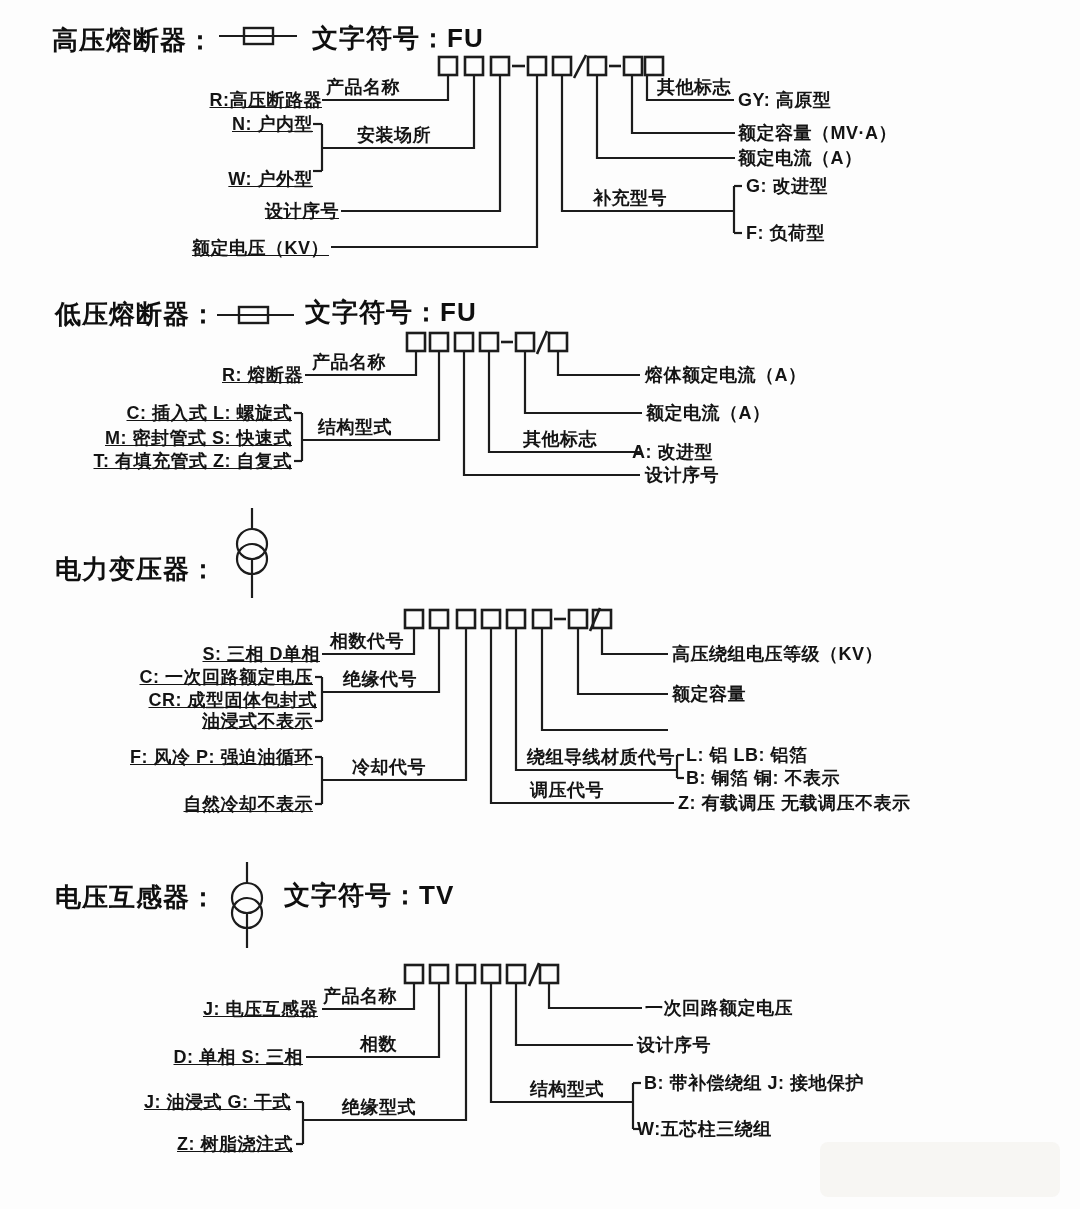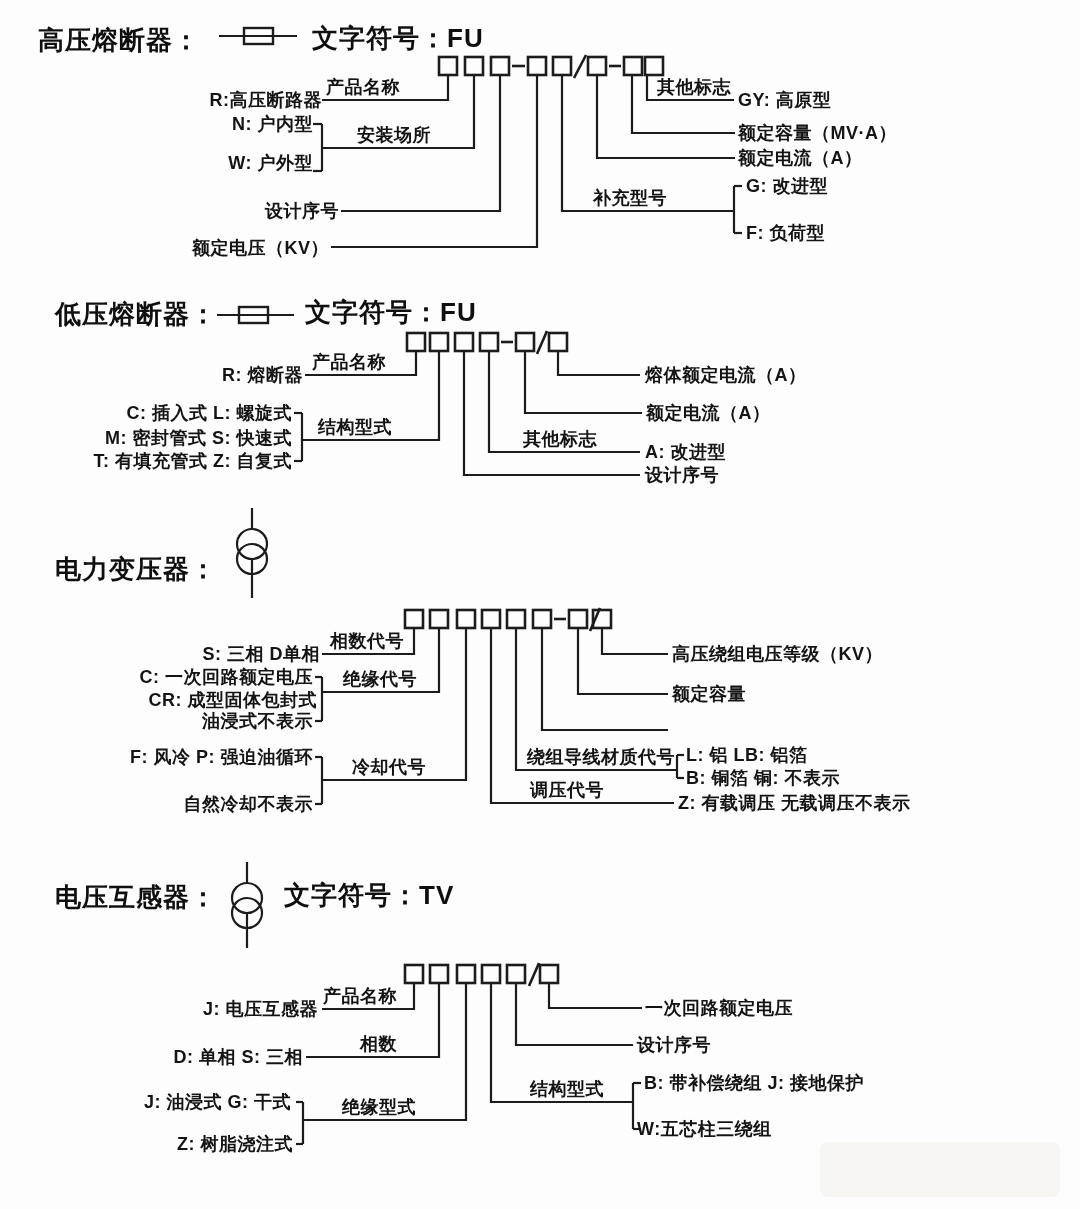--- a/index.html
+++ b/index.html
@@ -1,21 +1,21 @@
 <!DOCTYPE html>
 <html><head>
 <meta charset="utf-8">
 <style>
   html,body{margin:0;padding:0;background:#ffffff;}
   #stage{position:relative;width:1080px;height:1209px;background:#fdfdfd;overflow:hidden;
          font-family:"Liberation Sans","DejaVu Sans",sans-serif;}
   svg{position:absolute;left:0;top:0;}
   .lbl{position:absolute;font-weight:700;font-size:18px;line-height:22px;color:#141414;
        white-space:nowrap;letter-spacing:0.5px;}
-  .lbl.r{text-align:right;}
+  .lbl.r{text-align:right;text-decoration:underline;}
   .title{position:absolute;font-weight:700;font-size:26px;line-height:32px;color:#0f0f0f;
          white-space:nowrap;letter-spacing:1px;}
   .watermark{position:absolute;left:820px;top:1142px;width:240px;height:55px;
              background:#f7f6f3;border-radius:8px;}
 </style>
 </head>
 <body>
 
 <div id="stage">
 
@@ -141,26 +141,26 @@
       <line x1="296" y1="1144" x2="303" y2="1144"></line>
       <polyline points="491,983 491,1102 633,1102"></polyline>
       <line x1="633" y1="1083" x2="633" y2="1129"></line>
       <line x1="633" y1="1083" x2="641" y2="1083"></line>
       <line x1="633" y1="1129" x2="641" y2="1129"></line>
       <polyline points="516,983 516,1045 633,1045"></polyline>
       <polyline points="549,983 549,1008 642,1008"></polyline>
     </g>
   </svg>
 
-  <div class="title" style="left:38px;top:24px">高压熔断器：</div>
+  <div class="title" style="left:52px;top:24px">高压熔断器：</div>
   <div class="title" style="left:312px;top:22px">文字符号：FU</div>
   <div class="lbl" style="left:326px;top:76px">产品名称</div>
   <div class="lbl r" style="left:200px;top:89px;width:122px">R:高压断路器</div>
   <div class="lbl r" style="left:225px;top:113px;width:88px">N: 户内型</div>
-  <div class="lbl r" style="left:225px;top:152px;width:88px">W: 户外型</div>
+  <div class="lbl r" style="left:225px;top:168px;width:88px">W: 户外型</div>
   <div class="lbl" style="left:357px;top:124px">安装场所</div>
   <div class="lbl r" style="left:245px;top:200px;width:94px">设计序号</div>
   <div class="lbl r" style="left:190px;top:237px;width:139px">额定电压（KV）</div>
   <div class="lbl" style="left:657px;top:76px">其他标志</div>
   <div class="lbl" style="left:738px;top:89px">GY: 高原型</div>
   <div class="lbl" style="left:738px;top:122px">额定容量（MV·A）</div>
   <div class="lbl" style="left:738px;top:147px">额定电流（A）</div>
   <div class="lbl" style="left:746px;top:175px">G: 改进型</div>
   <div class="lbl" style="left:746px;top:222px">F: 负荷型</div>
   <div class="lbl" style="left:593px;top:187px">补充型号</div>
@@ -169,21 +169,21 @@
   <div class="title" style="left:305px;top:296px">文字符号：FU</div>
   <div class="lbl r" style="left:215px;top:364px;width:88px">R: 熔断器</div>
   <div class="lbl" style="left:312px;top:351px">产品名称</div>
   <div class="lbl r" style="left:40px;top:402px;width:252px">C: 插入式  L: 螺旋式</div>
   <div class="lbl r" style="left:40px;top:427px;width:252px">M: 密封管式  S: 快速式</div>
   <div class="lbl r" style="left:40px;top:450px;width:252px">T: 有填充管式  Z: 自复式</div>
   <div class="lbl" style="left:318px;top:416px">结构型式</div>
   <div class="lbl" style="left:523px;top:428px">其他标志</div>
   <div class="lbl" style="left:645px;top:364px">熔体额定电流（A）</div>
   <div class="lbl" style="left:646px;top:402px">额定电流（A）</div>
-  <div class="lbl" style="left:645px;top:441px">A: 改进型</div>
+  <div class="lbl" style="left:632px;top:441px">A: 改进型</div>
   <div class="lbl" style="left:645px;top:464px">设计序号</div>
 
   <div class="title" style="left:55px;top:553px">电力变压器：</div>
   <div class="lbl r" style="left:170px;top:643px;width:150px">S: 三相  D单相</div>
   <div class="lbl" style="left:330px;top:630px">相数代号</div>
   <div class="lbl r" style="left:120px;top:666px;width:193px">C: 一次回路额定电压</div>
   <div class="lbl r" style="left:120px;top:689px;width:197px">CR: 成型固体包封式</div>
   <div class="lbl r" style="left:120px;top:710px;width:193px">油浸式不表示</div>
   <div class="lbl" style="left:343px;top:668px">绝缘代号</div>
   <div class="lbl r" style="left:85px;top:746px;width:228px">F: 风冷  P: 强迫油循环</div>

